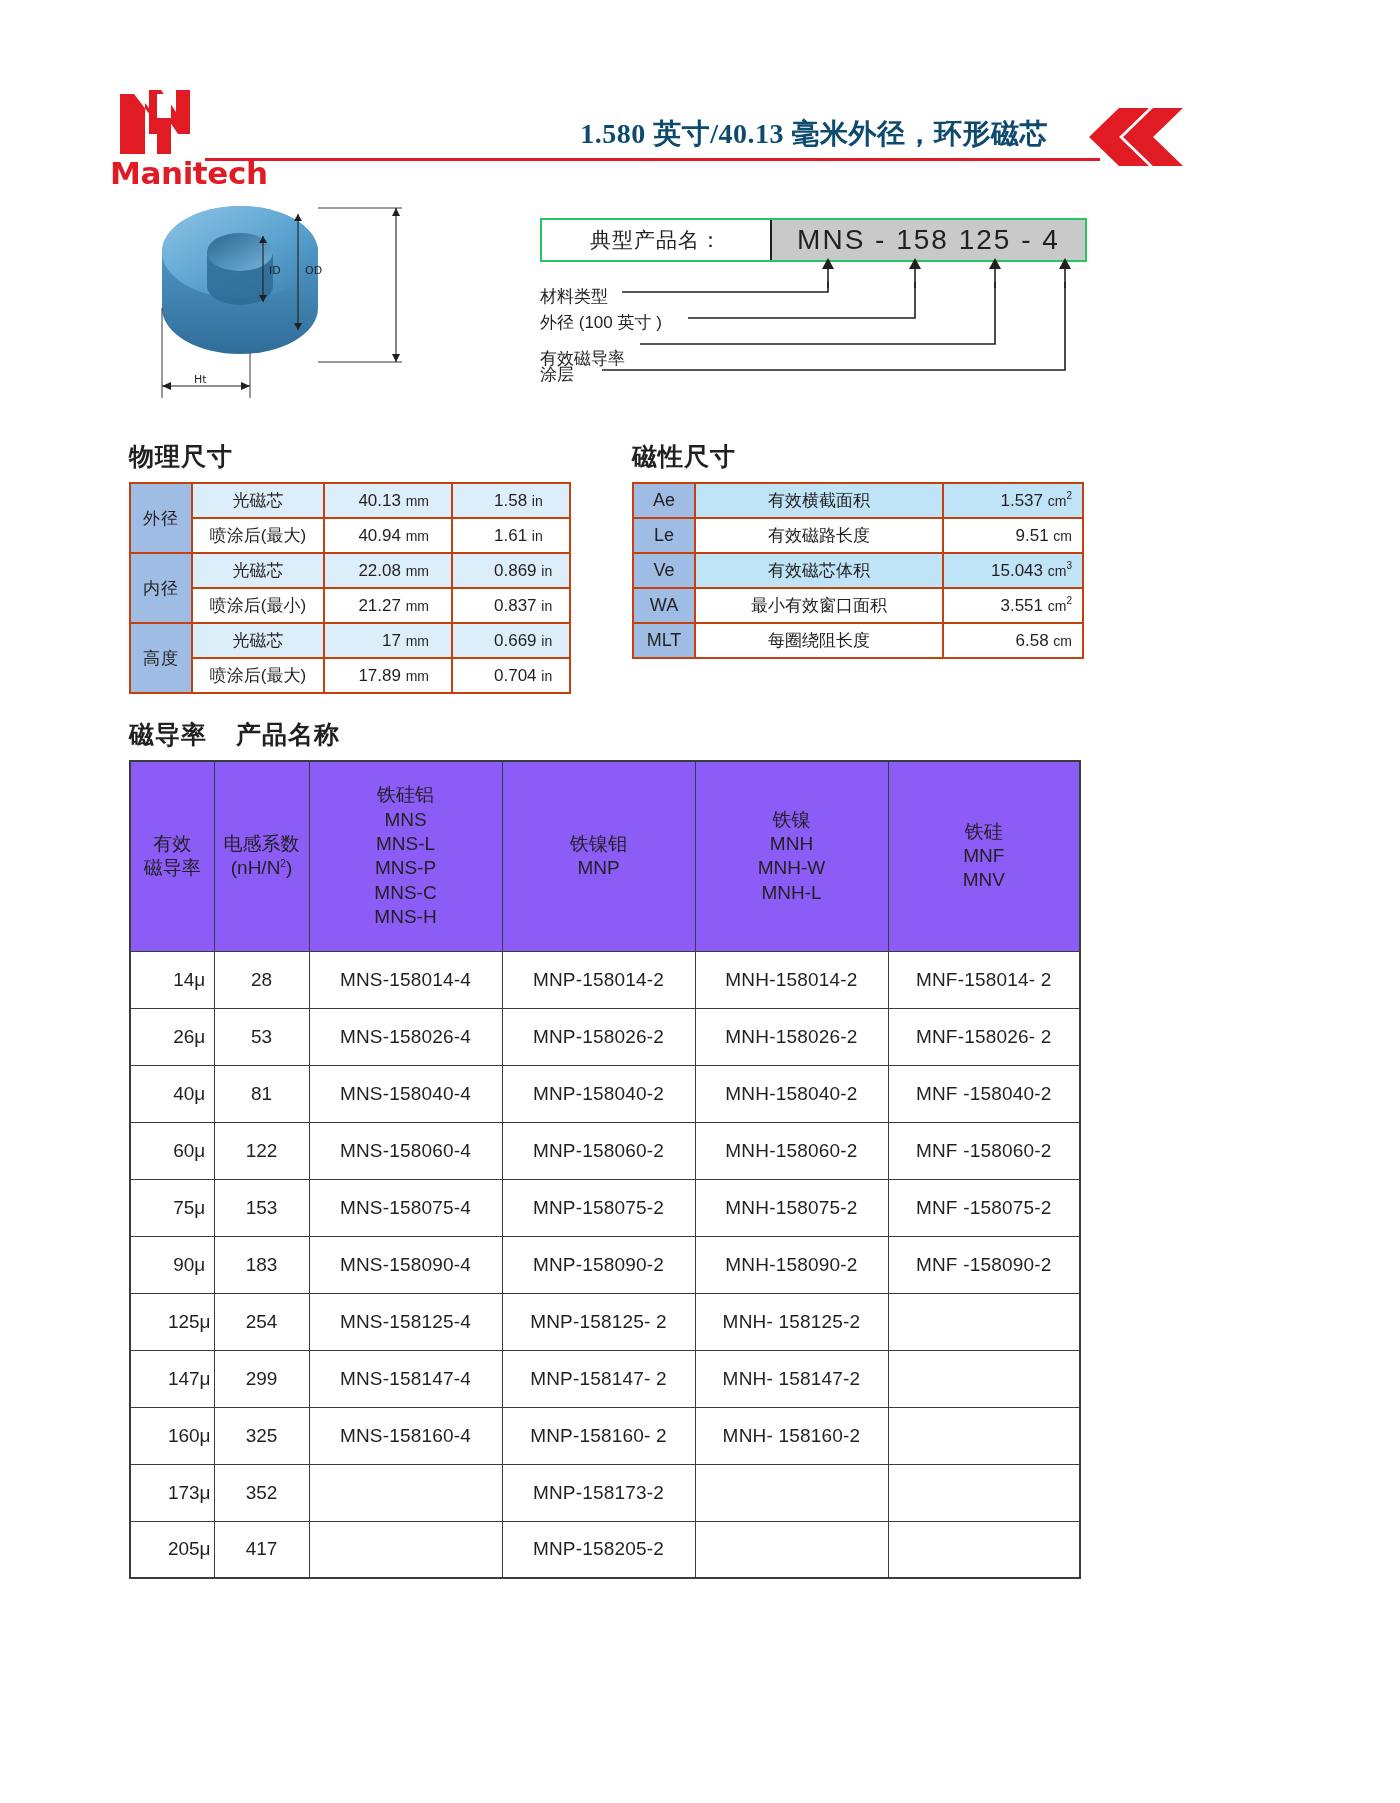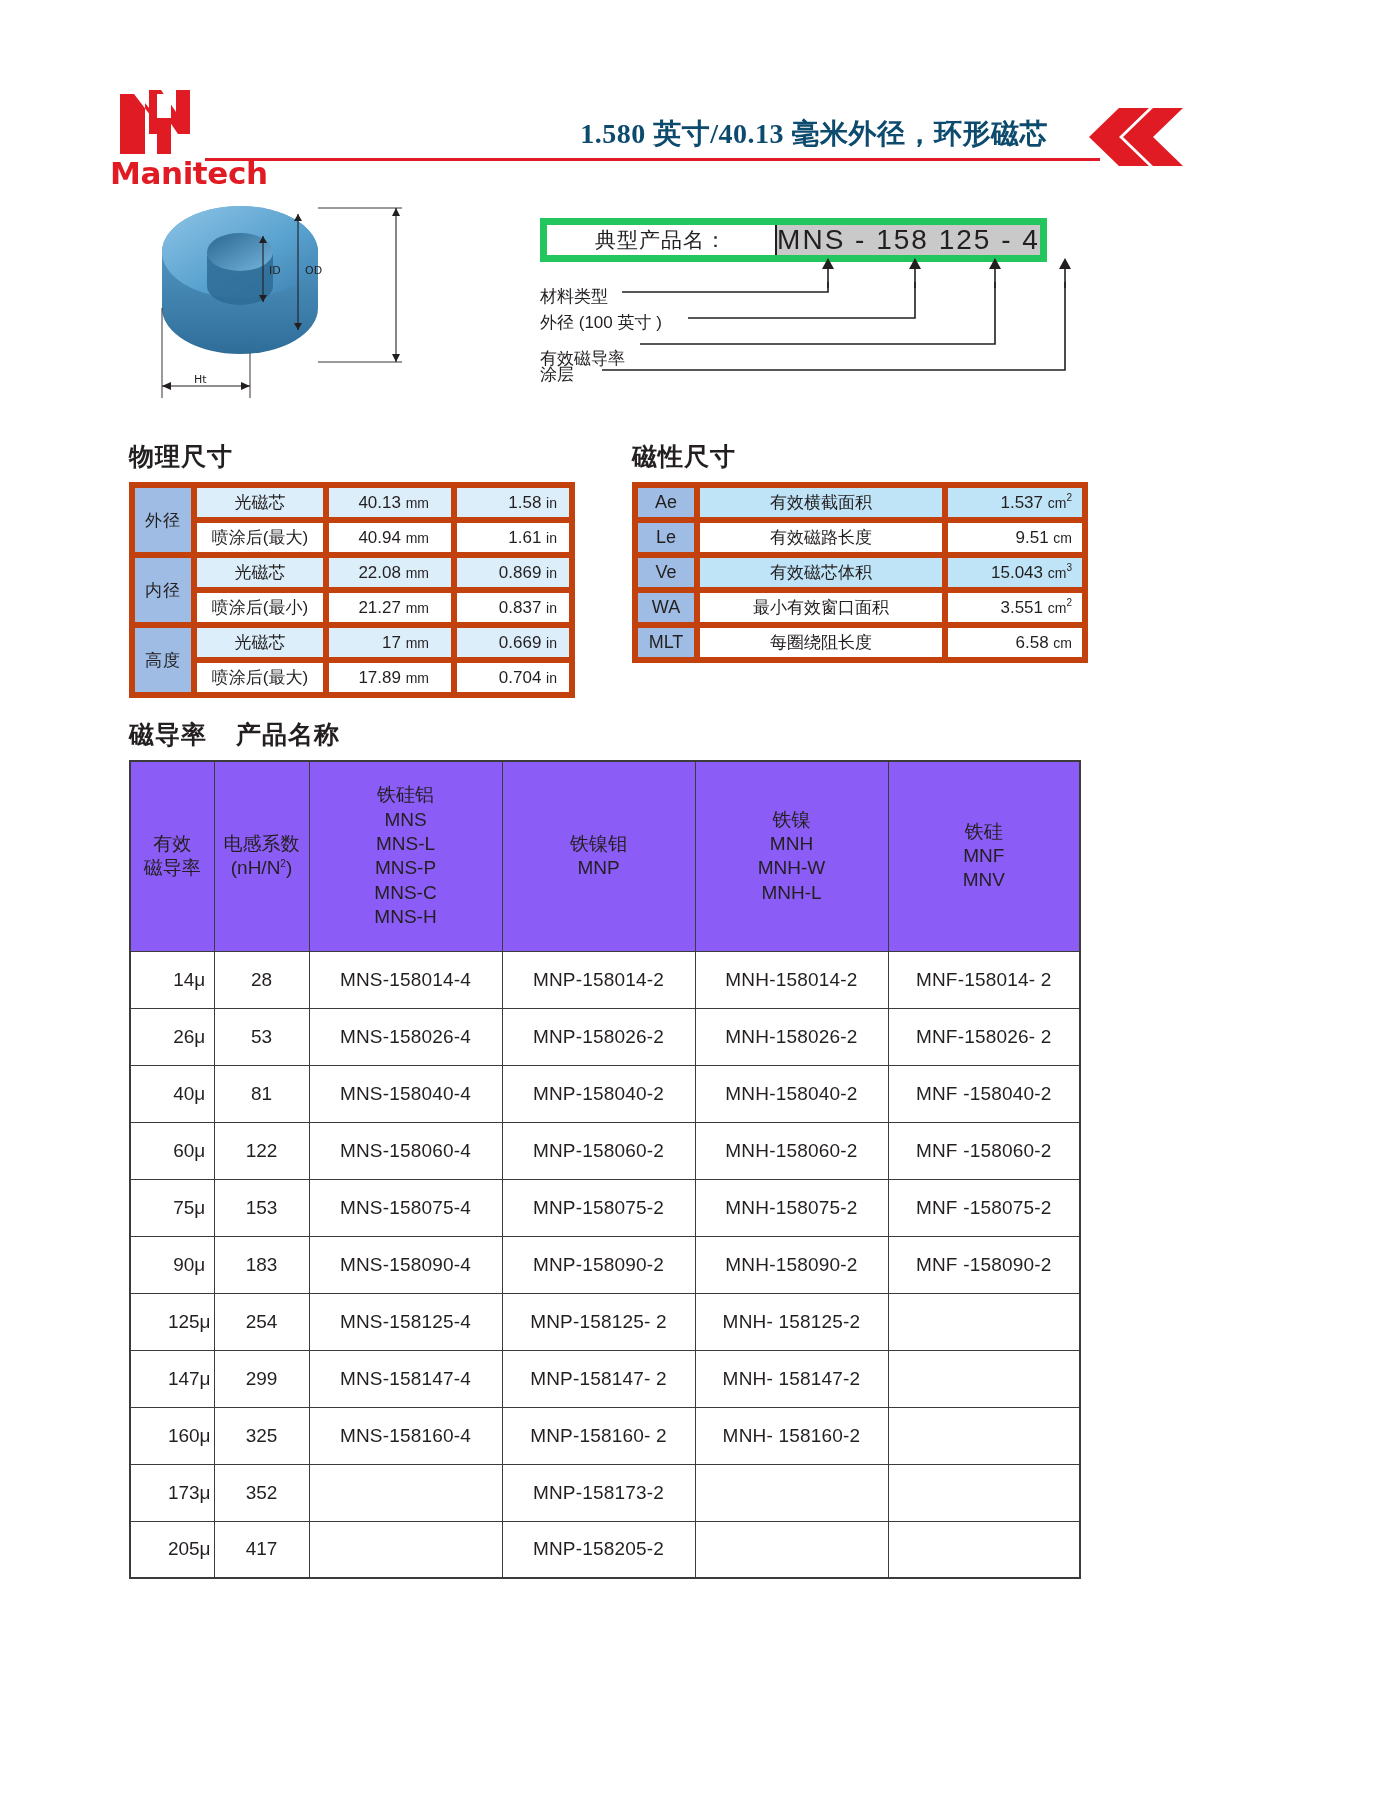--- a/index.html
+++ b/index.html
@@ -31,55 +31,55 @@
     position: absolute; left: 205px; top: 158px;
     width: 895px; height: 3px; background: #e01b24;
   }
   .chevrons { position: absolute; left: 1075px; top: 108px; }
 
   
   .diagram { position: absolute; left: 150px; top: 190px; width: 330px; height: 230px; }
 
   
   .pn-wrap { position: absolute; left: 540px; top: 218px; }
-  .pn-box { display: flex; border: 7px solid #22c55e; width: 507px; height: 44px; }
+  .pn-box { display: flex; border: 2px solid #22c55e; width: 547px; height: 44px; }
   .pn-label {
     flex: 0 0 228px; display: flex; align-items: center; justify-content: center;
     font-size: 21px; background: #ffffff; letter-spacing: 1px;
   }
   .pn-value {
     flex: 1; display: flex; align-items: center; justify-content: center;
     background: #c9c9c9; border-left: 2px solid #231f20;
     font-size: 28px; letter-spacing: 2px;
   }
   .pn-legend { position: absolute; left: 540px; top: 282px; width: 570px; height: 110px; }
   .pn-legend-text { position: absolute; font-size: 17px; line-height: 1; white-space: nowrap; }
 
   
   .sec-title { position: absolute; font-size: 25px; font-weight: 700; letter-spacing: 1px; }
 
   
   table { border-collapse: collapse; }
   .spec-table { position: absolute; border: 2px solid #3b3b3b; }
   .spec-table td {
-    border: 6px solid #c2410c; height: 35px;
+    border: 2px solid #c2410c; height: 35px;
     font-size: 17px; padding: 0 8px; white-space: nowrap;
   }
   .rowhead {
     background: #9fbde4; text-align: center; font-size: 21px;
     width: 62px; letter-spacing: 1px;
   }
   .tint { background: #ddeefb; }
   .unit { font-size: 14px; }
   sup { font-size: 10px; vertical-align: super; }
 
   
   #t-phys .p-name { width: 132px; text-align: center; }
   #t-phys .p-mm   { width: 128px; text-align: right; padding-right: 22px; }
-  #t-phys .p-in   { width: 118px; text-align: right; padding-right: 12px; padding-left: 41px; }
+  #t-phys .p-in   { width: 118px; padding-right: 12px; padding-left: 41px; }
 
   
   #t-mag .m-sym  { width: 62px; background: #9fbde4; text-align: center; font-size: 18px; }
   #t-mag .m-name { width: 248px; text-align: center; }
   #t-mag .m-val  { width: 140px; text-align: right; padding-right: 10px; }
   #t-mag .m-tint { background: #bfe4f7; }
 
   
   #t-main {
     position: absolute; left: 129px; top: 760px;

